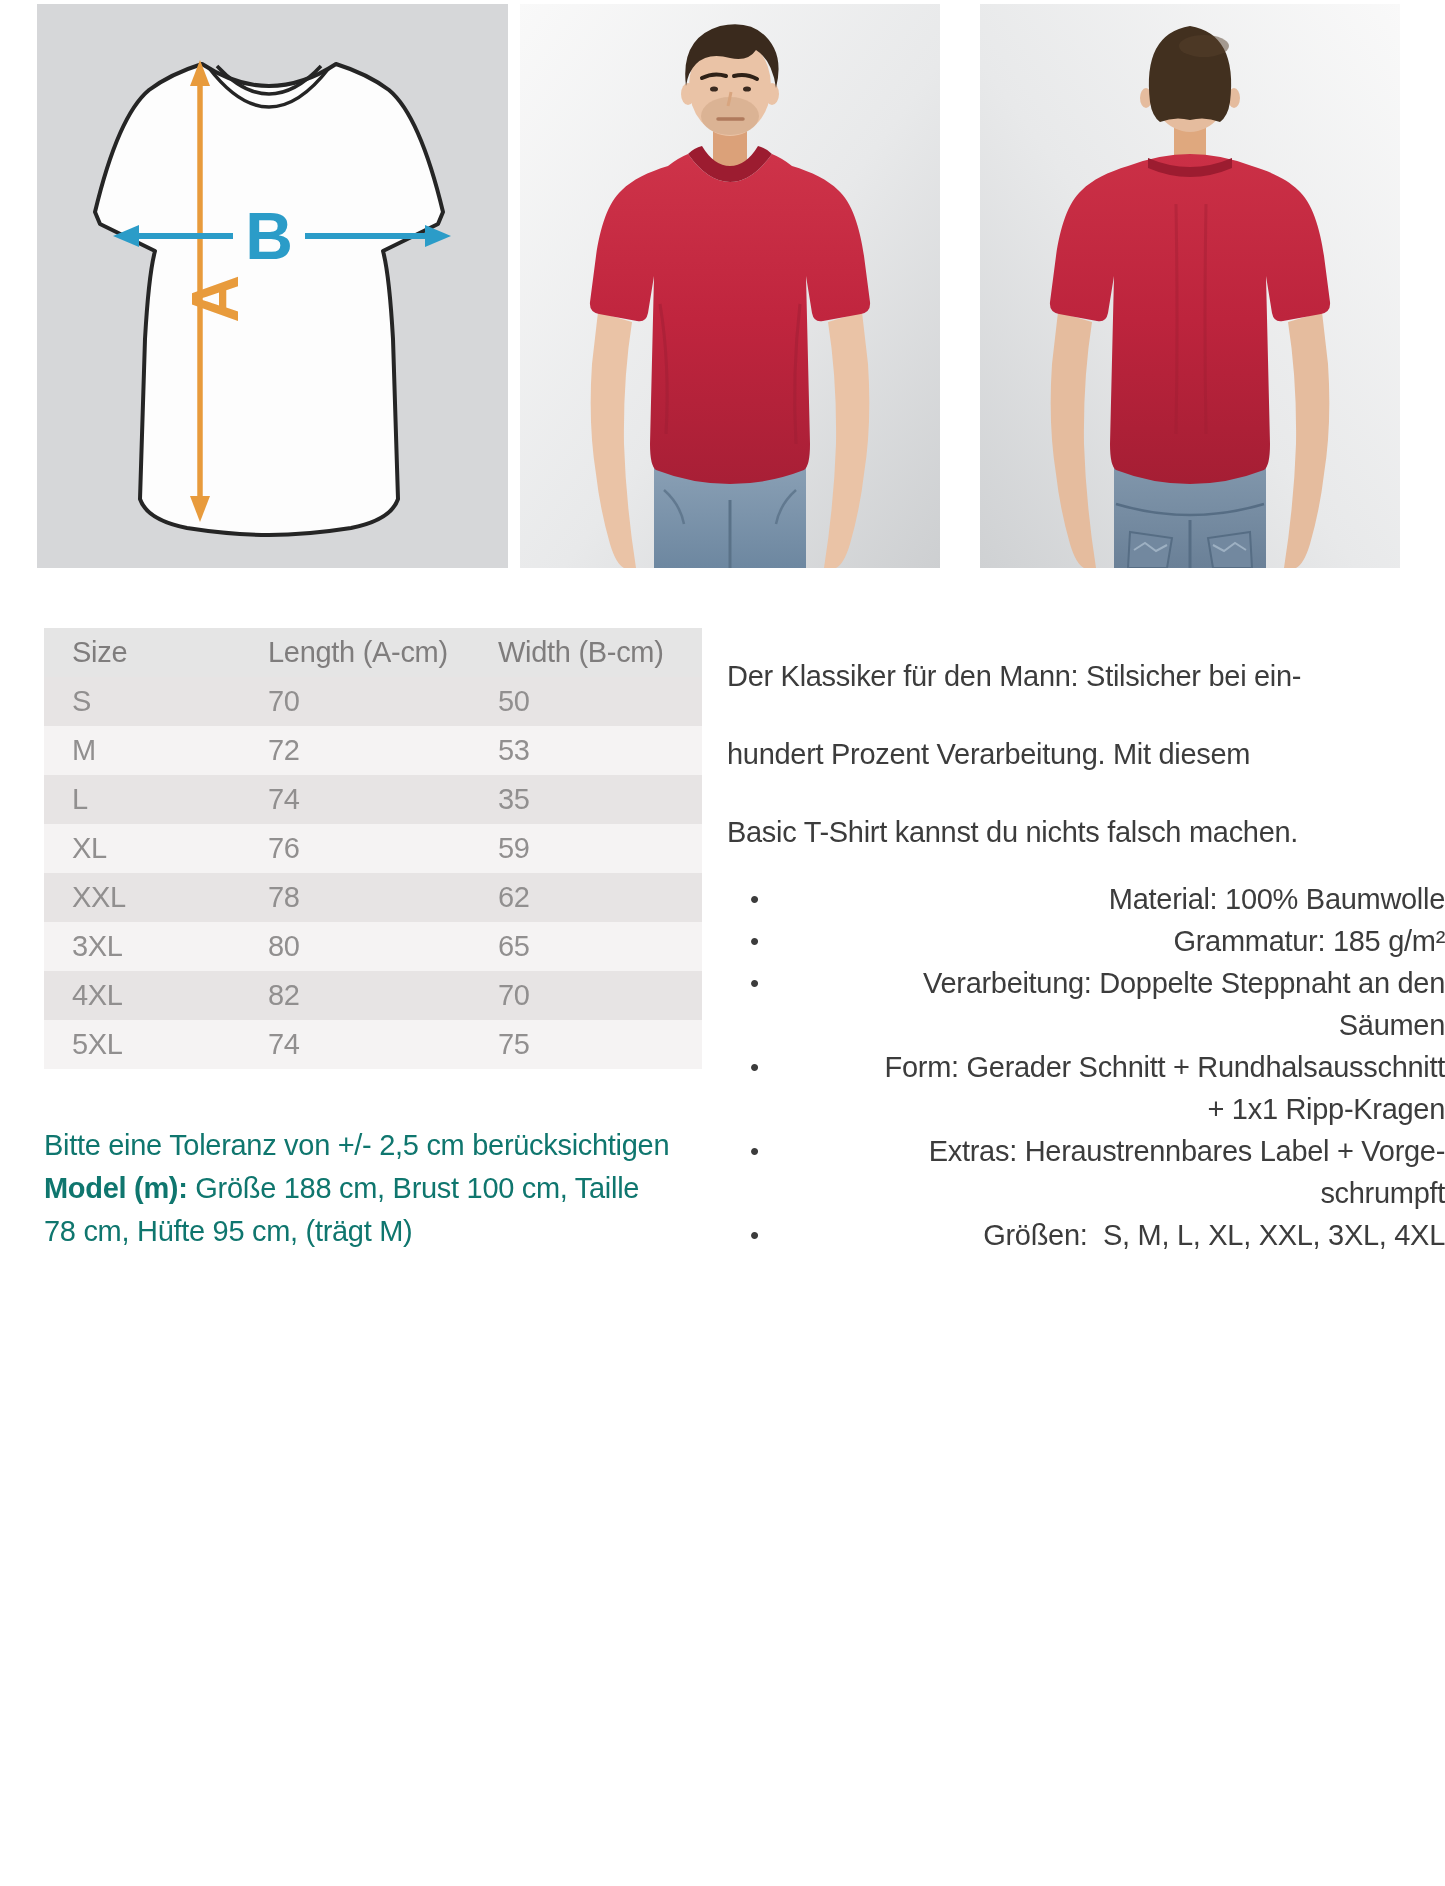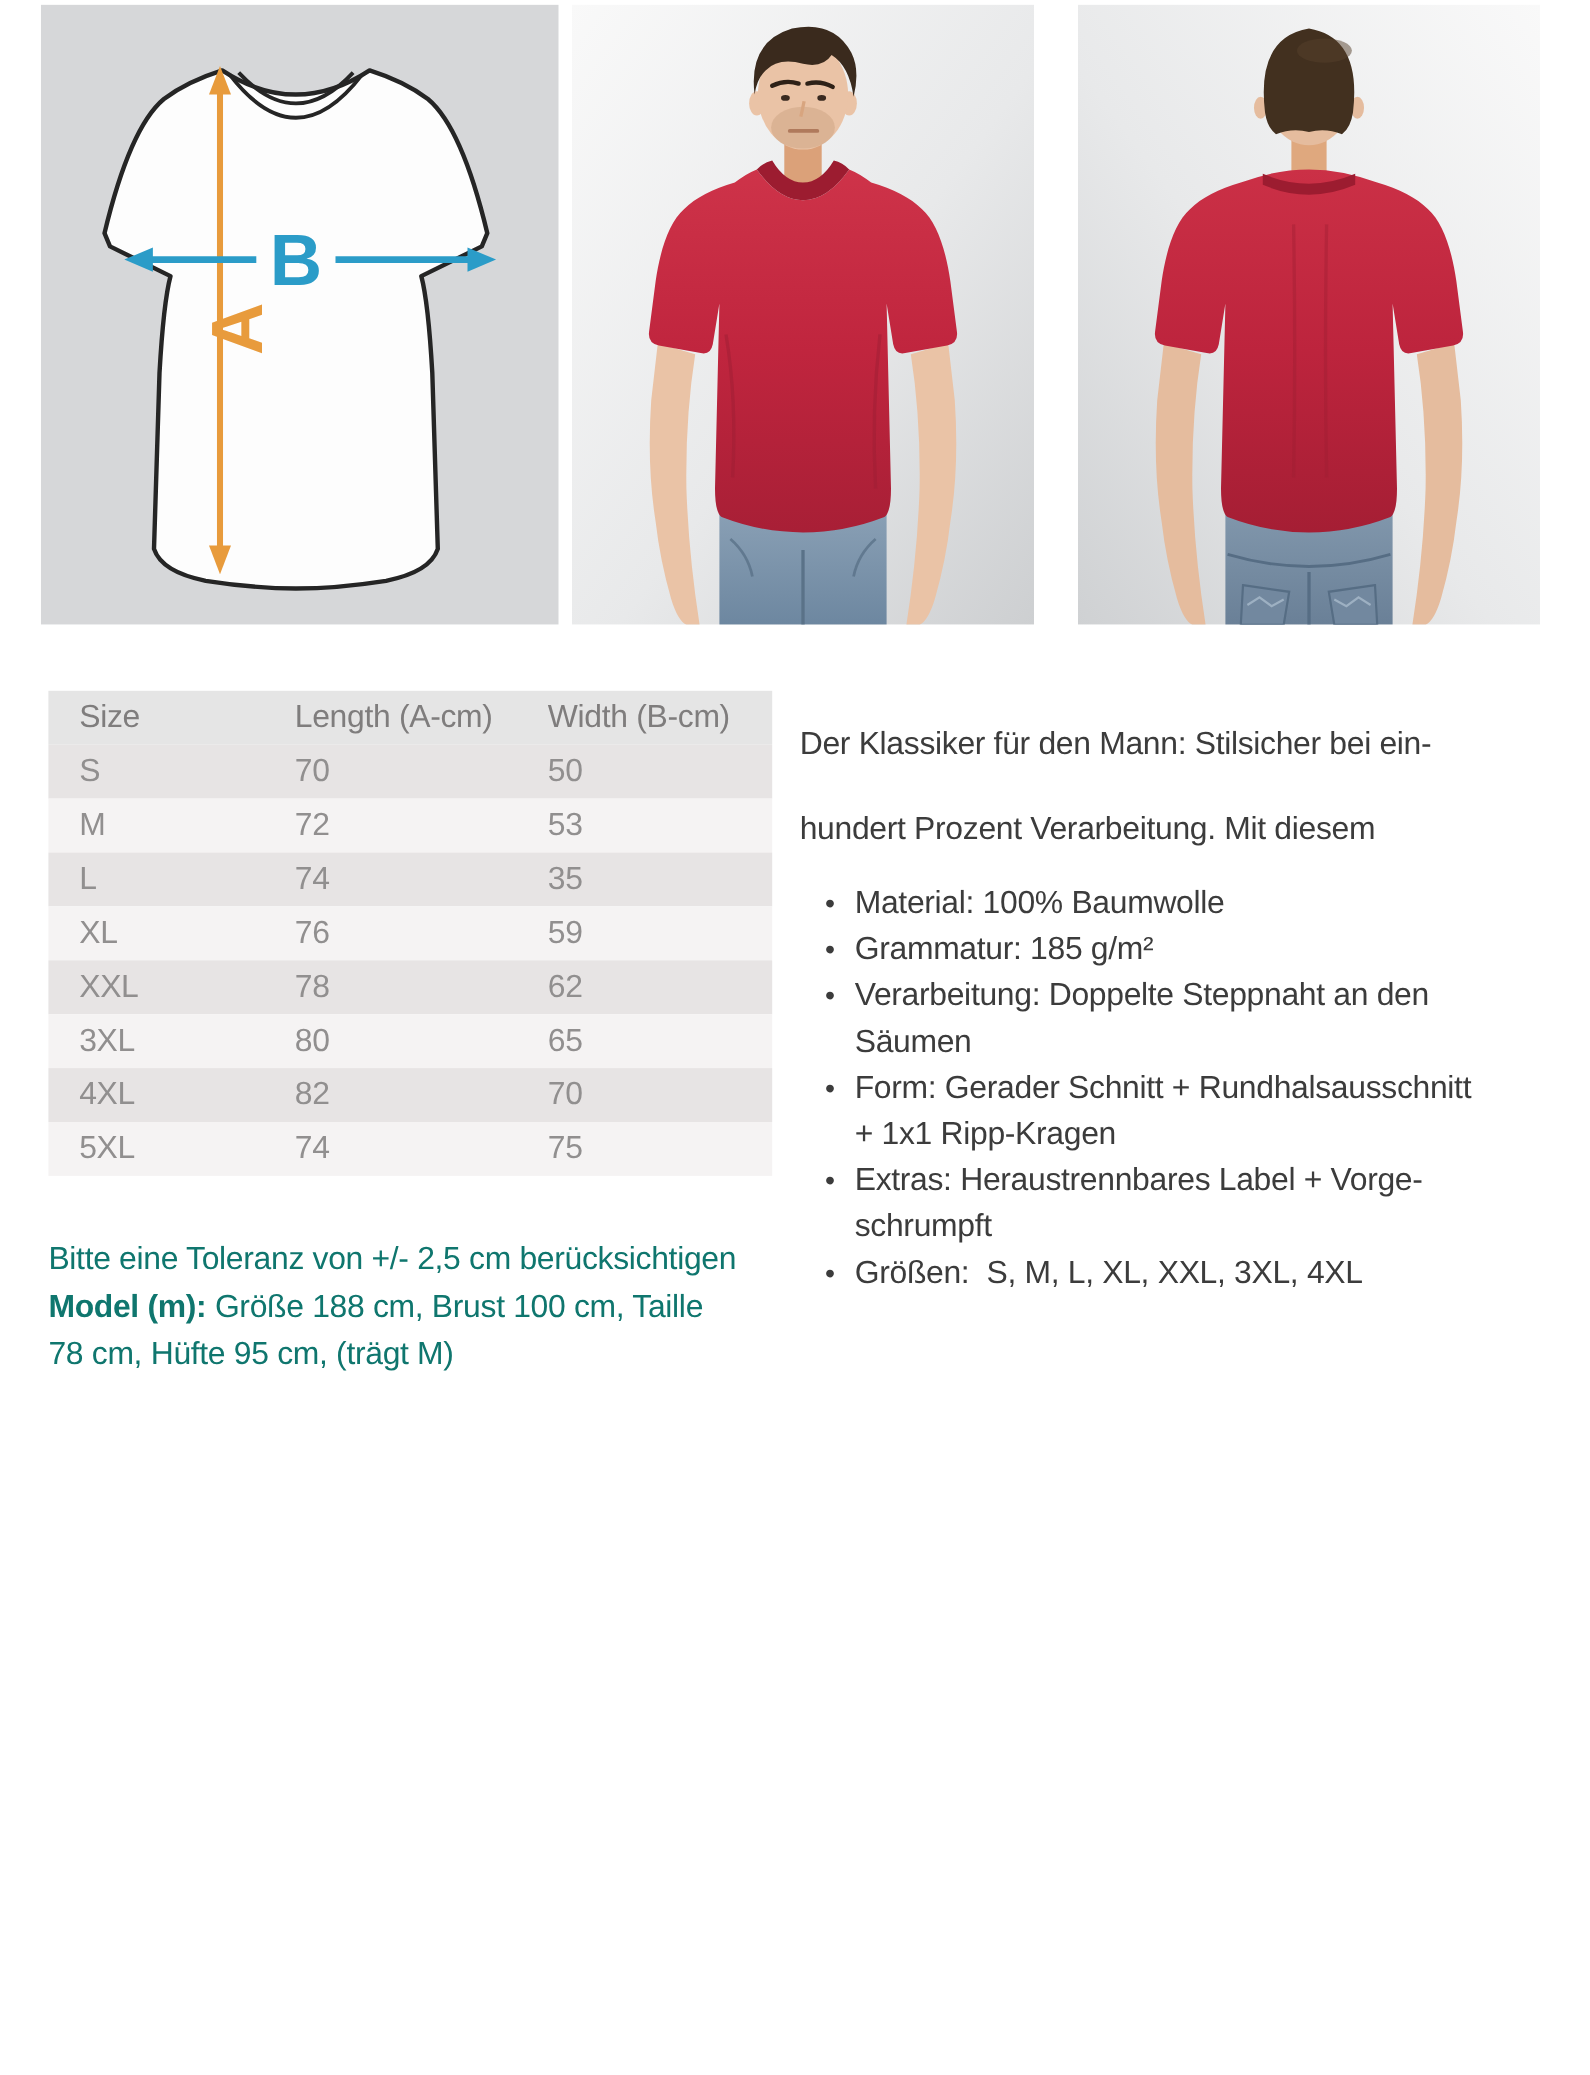--- a/index.html
+++ b/index.html
@@ -28,21 +28,21 @@
   .size-table tbody td{color:#918f8f;}
   .size-table tr.dark td{background:#e7e4e4;}
   .size-table tr.light td{background:#f5f3f3;}
 
   
   .description{position:absolute;left:727px;top:618px;width:718px;color:#3c3c3c;}
   .intro-line{font-size:29px;line-height:40px;white-space:pre;margin-top:38px;}
   .bullets{margin-top:26px;}
   .bullet-item{position:relative;padding-left:50px;}
   .bullet-dot{position:absolute;left:23px;top:0;line-height:42px;font-size:26px;color:#3c3c3c;}
-  .bullet-line{font-size:29px;line-height:42px;white-space:pre;}
+  .bullet-line{font-size:29px;line-height:42px;white-space:pre;text-align:right;}
 
   
   .note{position:absolute;left:44px;top:1124px;color:#0f766e;}
   .note-line{font-size:29px;line-height:43px;white-space:pre;}
   .note-bold{font-weight:bold;}
 </style>
 </head>
 <body>
 
 <div class="images-row">
@@ -236,20 +236,21 @@
       <td>74</td>
       <td>75</td>
     </tr>
   </tbody>
 </table>
 
 <div class="description">
   <div>
     <div class="intro-line">Der Klassiker für den Mann: Stilsicher bei ein-</div>
     <div class="intro-line">hundert Prozent Verarbeitung. Mit diesem</div>
+    <div class="intro-line">Basic T-Shirt kannst du nichts falsch machen.</div>
   </div>
   <div class="bullets">
     <div class="bullet-item">
       <span class="bullet-dot">•</span>
       <div class="bullet-line">Material: 100% Baumwolle</div>
     </div>
     <div class="bullet-item">
       <span class="bullet-dot">•</span>
       <div class="bullet-line">Grammatur: 185 g/m²</div>
     </div>

